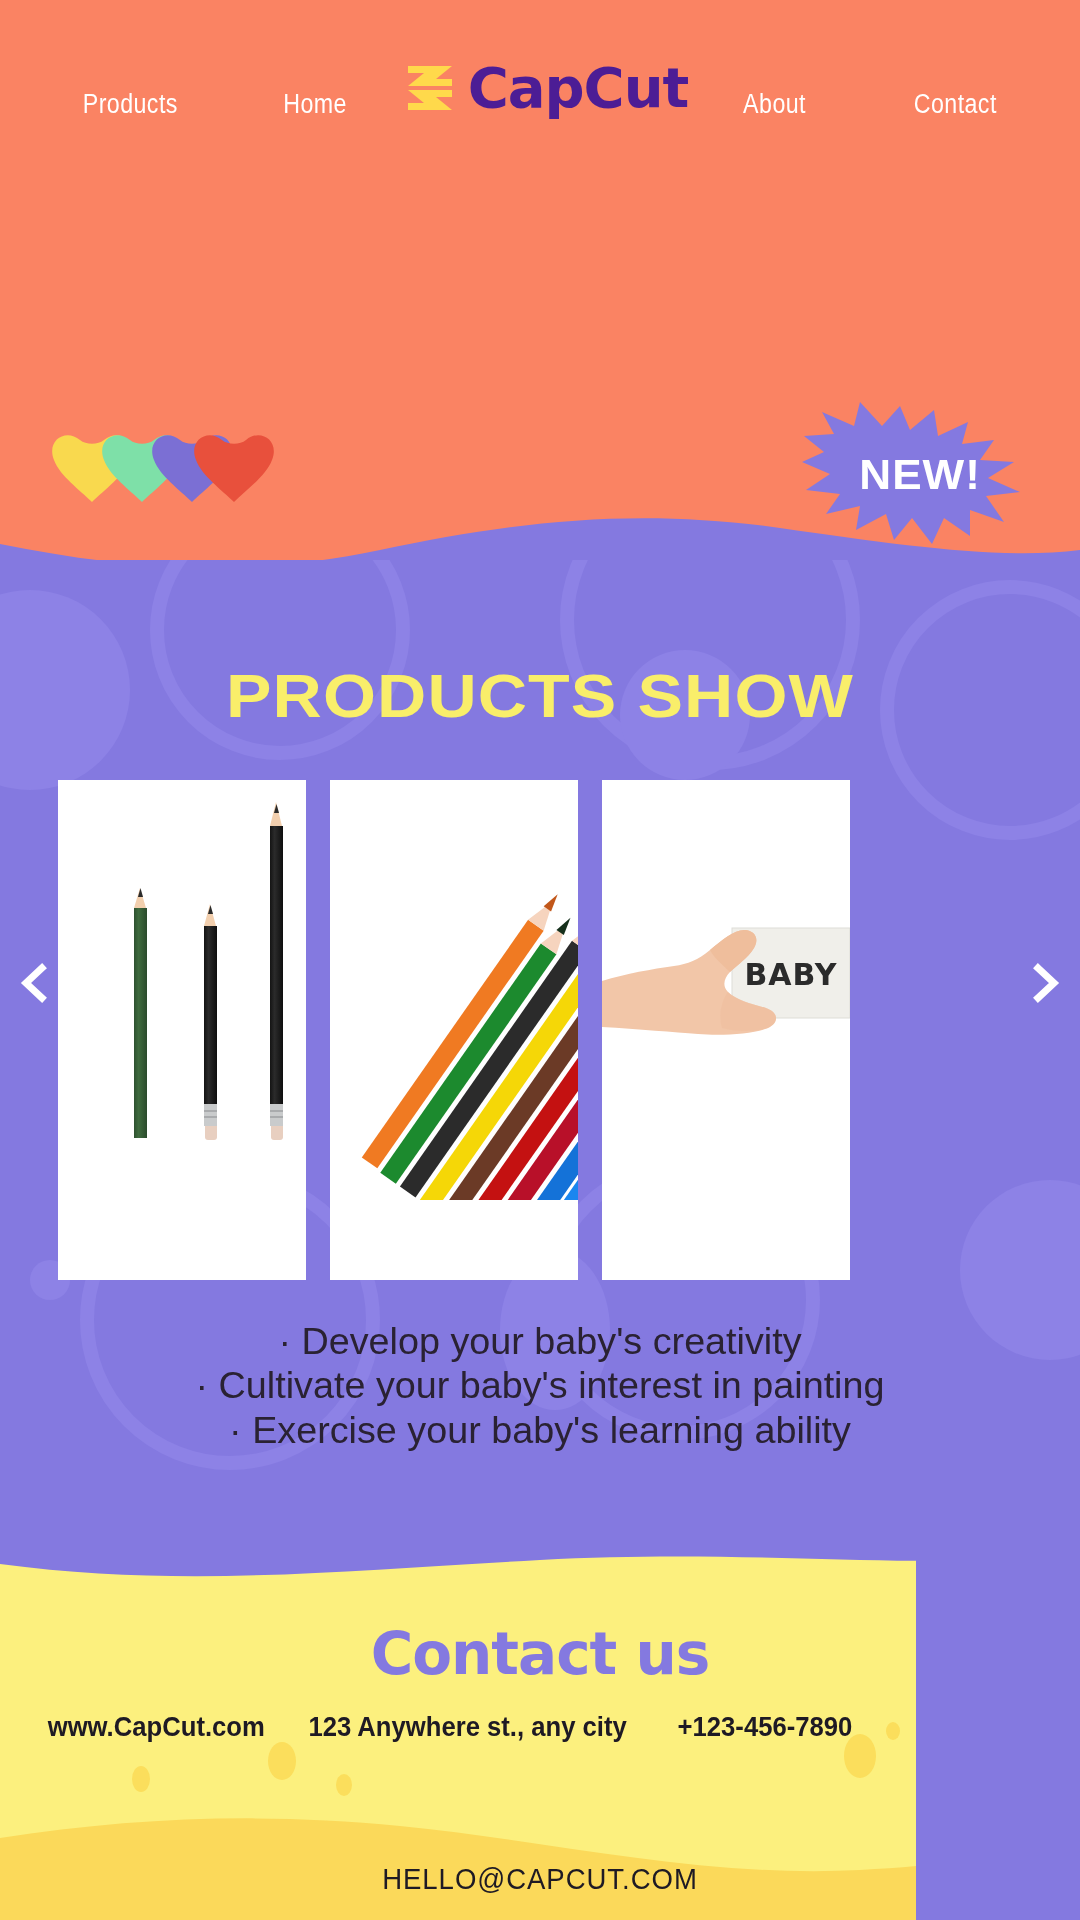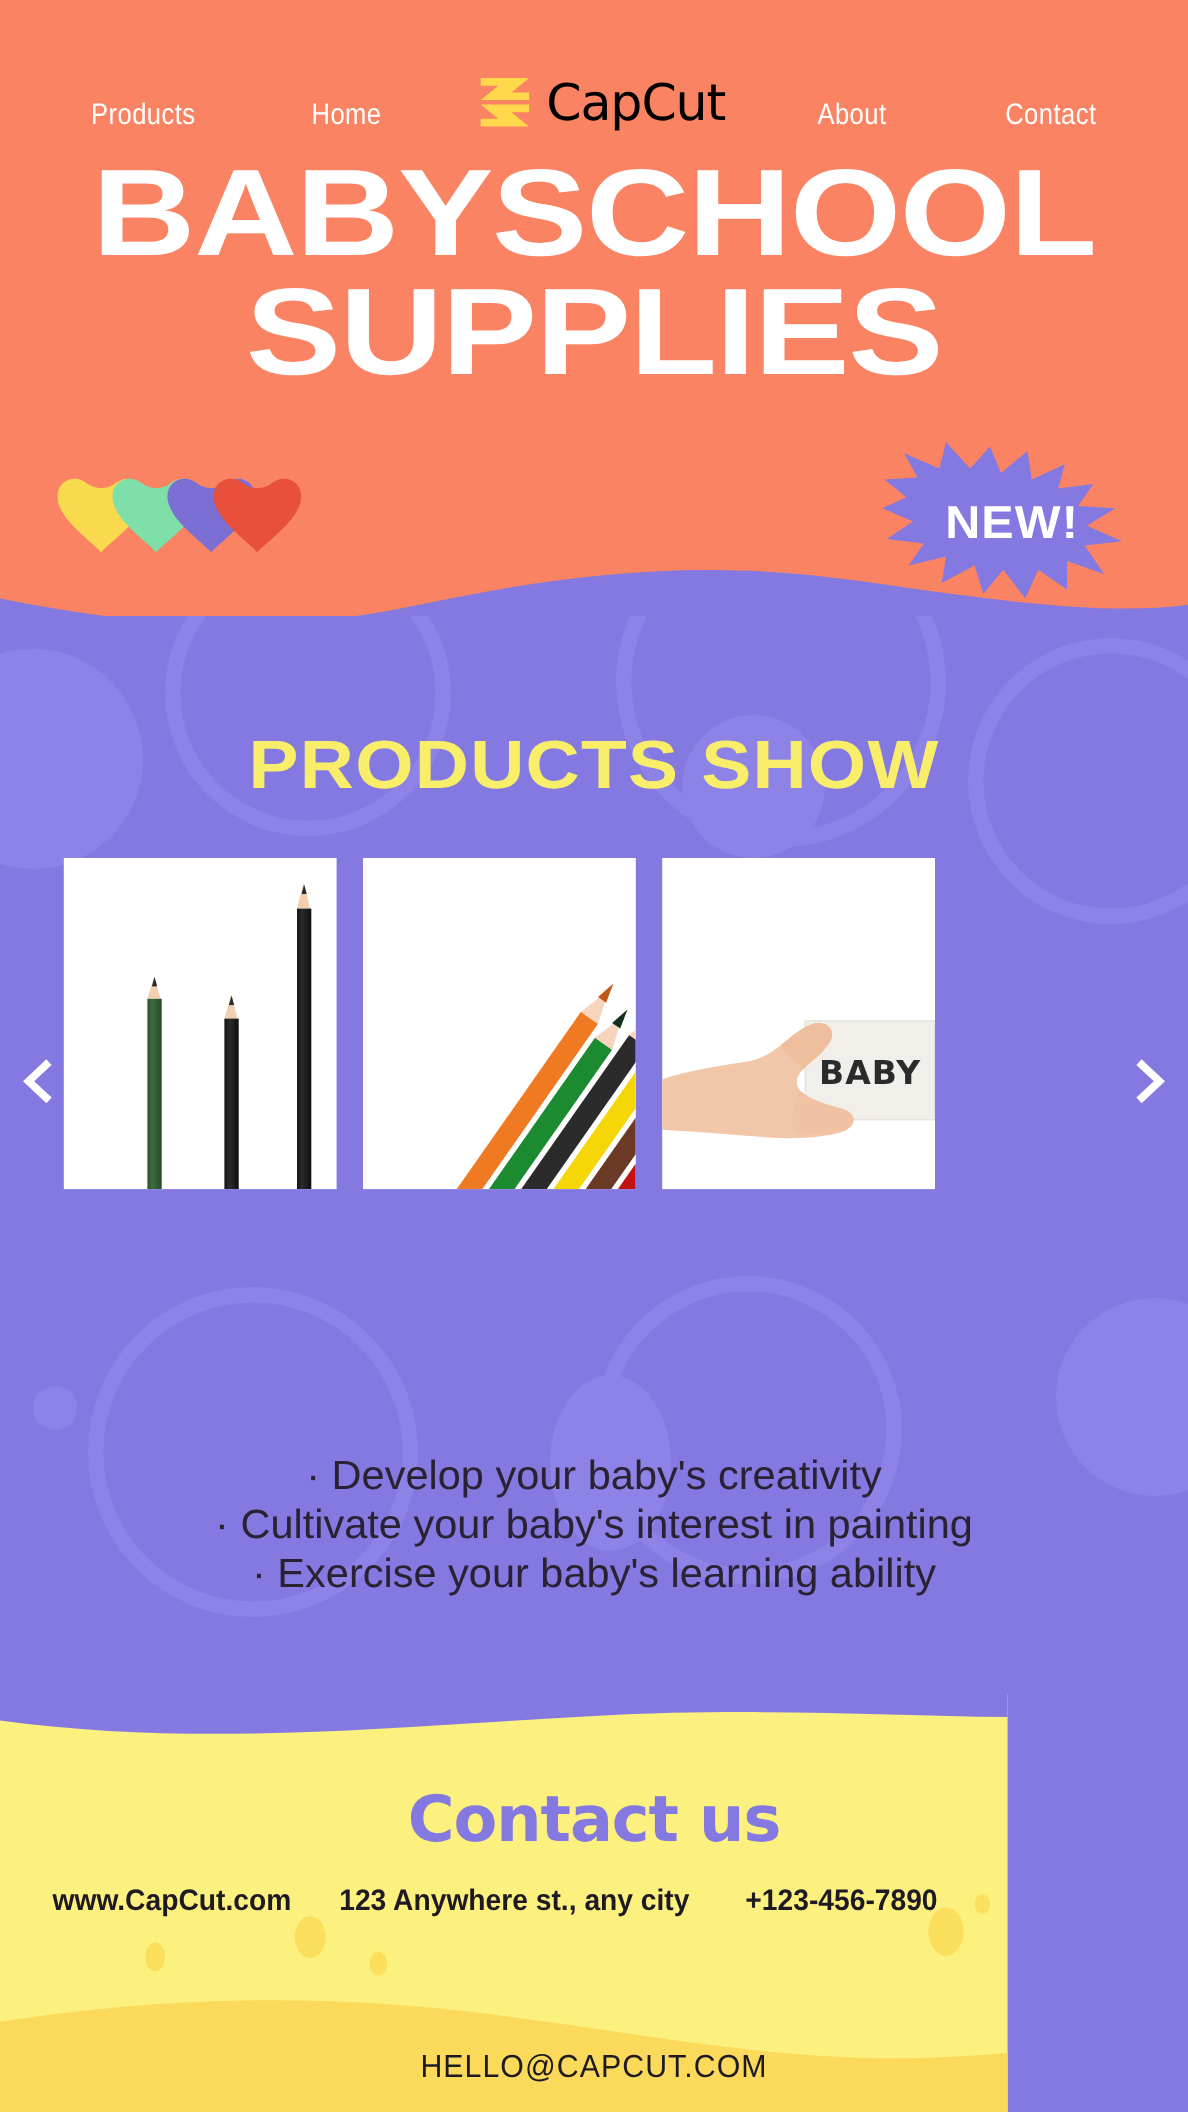--- a/index.html
+++ b/index.html
@@ -30,21 +30,21 @@
   .nav-slot { display:flex; align-items:center; justify-content:center; }
   .slot-1 { width:200px; }
   .slot-2 { width:170px; }
   .slot-logo { width:290px; }
   .slot-4 { width:170px; }
   .slot-5 { width:190px; }
 
   .logo { display:flex; align-items:center; gap:10px; }
   .logo-mark { width:56px; height:52px; }
   .logo-text {
-    color:#000000; font-size:46px; font-weight:400; letter-spacing:-1px;
+    color:#4c1d95; font-size:56px; font-weight:700; letter-spacing:-1px;
     font-family:"DejaVu Sans", sans-serif;
   }
 
   .hero-title {
     position:absolute; top:140px; left:0; width:1080px;
     text-align:center; color:#FFFFFF;
     font-family:"Liberation Sans Narrow","Liberation Sans",sans-serif;
     font-weight:700; font-size:112px; line-height:.96;
     letter-spacing:-1px;
   }
@@ -75,21 +75,21 @@
 
   .section-title {
     position:absolute; top:100px; left:0; width:1080px; text-align:center;
     color:#F9EE6A; font-size:62px; font-weight:700;
     font-family:"Liberation Sans Narrow","Liberation Sans",sans-serif;
     transform:scaleX(1.1); letter-spacing:1px;
   }
 
   .cards { position:absolute; top:220px; left:58px; width:970px; height:420px; display:flex; gap:24px; }
   .card {
-    width:248px; height:301px; background:#FFFFFF; position:relative; overflow:hidden;
+    width:248px; height:500px; background:#FFFFFF; position:relative; overflow:hidden;
   }
   .card-2 { width:248px; }
   .card-3 { width:248px; }
 
   .arrow {
     position:absolute; top:400px; width:46px; height:46px; color:#FFFFFF;
   }
   .arrow-left { left:12px; }
   .arrow-right { right:12px; }
 
@@ -189,24 +189,20 @@
       </div>
     </div>
     <div class="nav-slot slot-4">
       <span class="nav-item">About</span>
     </div>
     <div class="nav-slot slot-5">
       <span class="nav-item">Contact</span>
     </div>
   </div>
 
-  <div class="hero-title">
-    <span class="l1">BABYSCHOOL</span>
-    <span class="l2">SUPPLIES</span>
-  </div>
 
   <div class="hearts">
     <svg viewBox="0 0 230 80" width="230" height="80">
       <path d="M28 8 C14 -4 -6 8 2 28 C8 44 28 58 40 70 C52 58 72 44 78 28 C86 8 66 -4 52 8 C46 13 34 13 28 8 Z" fill="#F9D94E"></path>
       <path d="M78 8 C64 -4 44 8 52 28 C58 44 78 58 90 70 C102 58 122 44 128 28 C136 8 116 -4 102 8 C96 13 84 13 78 8 Z" fill="#7EE0A8"></path>
       <path d="M128 8 C114 -4 94 8 102 28 C108 44 128 58 140 70 C152 58 172 44 178 28 C186 8 166 -4 152 8 C146 13 134 13 128 8 Z" fill="#7B6FD4"></path>
       <path d="M170 8 C156 -4 136 8 144 28 C150 44 170 58 182 70 C194 58 214 44 220 28 C228 8 208 -4 194 8 C188 13 176 13 170 8 Z" fill="#E8503C"></path>
     </svg>
   </div>
 

